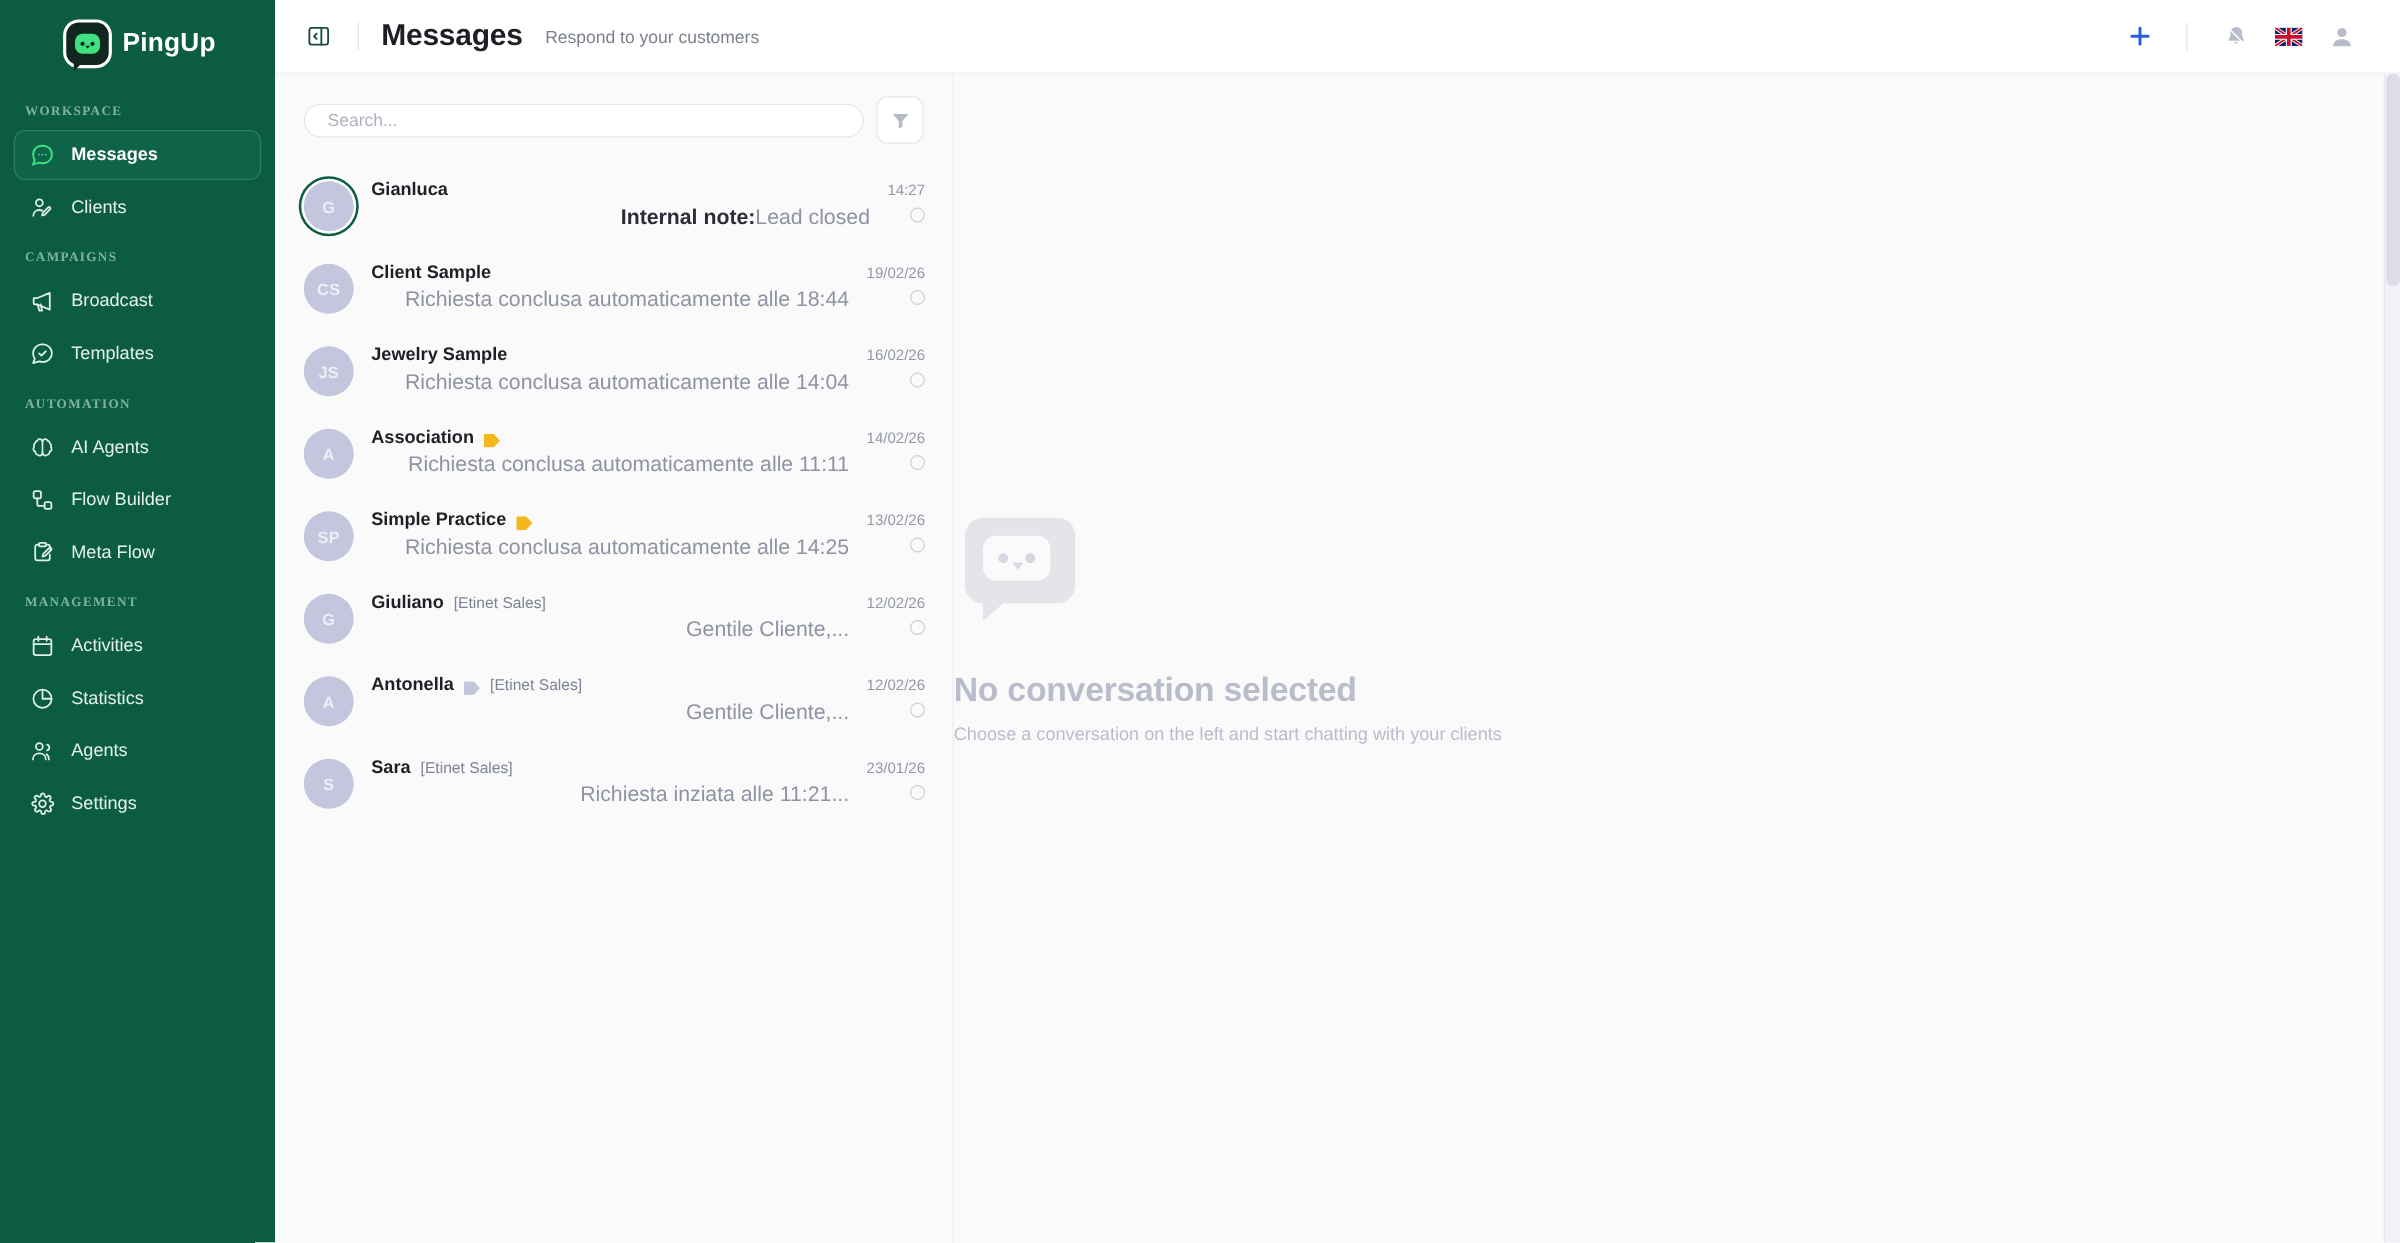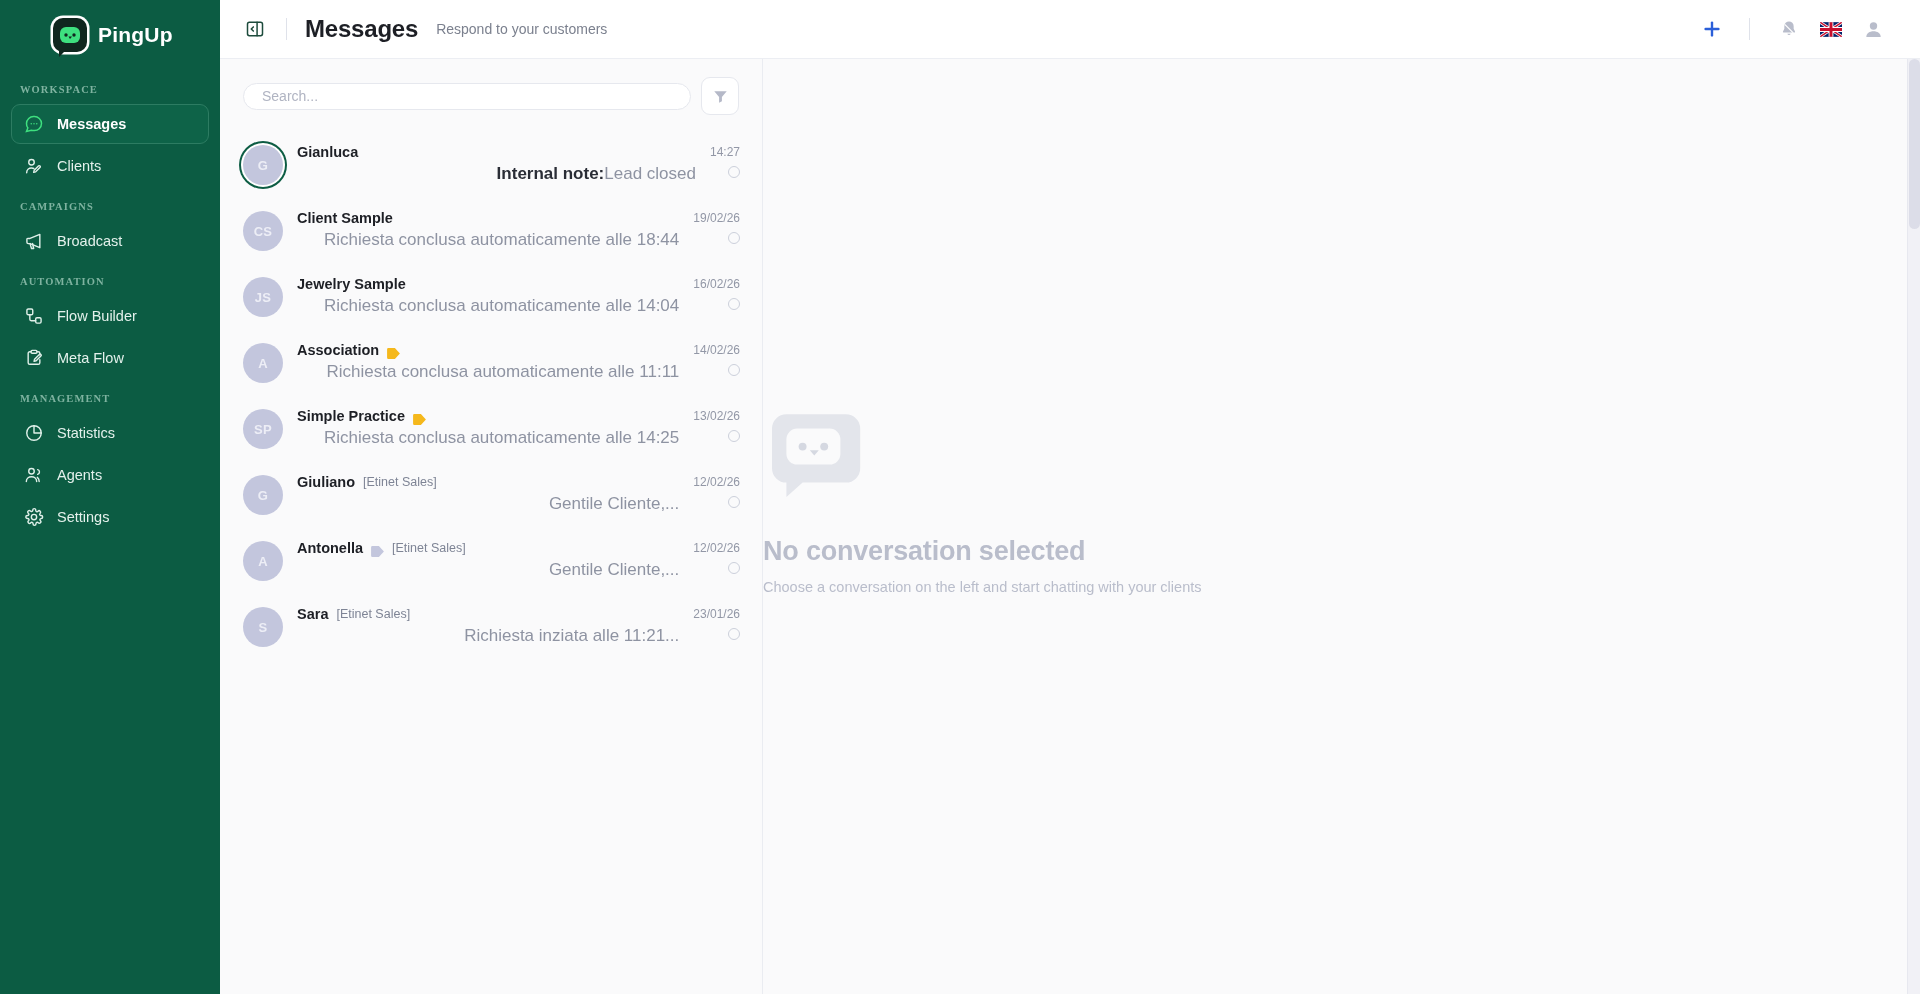--- a/index.html
+++ b/index.html
@@ -186,22 +186,41 @@
     <div class="nav-section">CAMPAIGNS</div>
     <div class="nav-item">
       <span class="ico">
         <svg width="20" height="20" viewBox="0 0 24 24" fill="none" stroke="#dff0e9" stroke-width="1.7" stroke-linecap="round" stroke-linejoin="round">
           <path d="M3.5 9.5v4a1.6 1.6 0 0 0 1.6 1.6h2.1L19 20V4L7.2 8.9H5.1A1.6 1.6 0 0 0 3.5 9.5Z"></path>
           <path d="M7.2 15.1 9 21h2.6l-1.3-5.9"></path>
         </svg>
       </span>
       <span>Broadcast</span>
     </div>
+    <div class="nav-item">
+      <span class="ico">
+        <svg width="20" height="20" viewBox="0 0 24 24" fill="none" stroke="#dff0e9" stroke-width="1.7" stroke-linecap="round" stroke-linejoin="round">
+          <path d="M21 11.5a8.4 8.4 0 0 1-9 8.4 9.6 9.6 0 0 1-3.3-.5L3 21l1.6-4.3A8.3 8.3 0 0 1 3 11.5a8.4 8.4 0 0 1 9-8.4 8.4 8.4 0 0 1 9 8.4Z"></path>
+          <path d="M8.8 11.6 11 13.8l4.2-4.2"></path>
+        </svg>
+      </span>
+      <span>Templates</span>
+    </div>
 
     <div class="nav-section">AUTOMATION</div>
+    <div class="nav-item">
+      <span class="ico">
+        <svg width="20" height="20" viewBox="0 0 24 24" fill="none" stroke="#dff0e9" stroke-width="1.6" stroke-linecap="round" stroke-linejoin="round">
+          <path d="M12 5.2v13.6"></path>
+          <path d="M12 6.2A2.6 2.6 0 0 0 7 5.6 2.4 2.4 0 0 0 5 8a2.5 2.5 0 0 0-1 3.6A2.6 2.6 0 0 0 5.2 16a2.5 2.5 0 0 0 2.4 3 2.6 2.6 0 0 0 4.4-1.6"></path>
+          <path d="M12 6.2A2.6 2.6 0 0 1 17 5.6 2.4 2.4 0 0 1 19 8a2.5 2.5 0 0 1 1 3.6A2.6 2.6 0 0 1 18.8 16a2.5 2.5 0 0 1-2.4 3 2.6 2.6 0 0 1-4.4-1.6"></path>
+        </svg>
+      </span>
+      <span>AI Agents</span>
+    </div>
     <div class="nav-item">
       <span class="ico">
         <svg width="20" height="20" viewBox="0 0 24 24" fill="none" stroke="#dff0e9" stroke-width="1.7" stroke-linecap="round" stroke-linejoin="round">
           <rect x="3.5" y="3.5" width="7" height="7" rx="1.6"></rect>
           <rect x="14" y="14" width="6.5" height="6.5" rx="1.6"></rect>
           <path d="M7 10.5V16a1.6 1.6 0 0 0 1.6 1.6H14"></path>
         </svg>
       </span>
       <span>Flow Builder</span>
     </div>
@@ -211,20 +230,31 @@
           <path d="M15.5 4.5h1.6A1.9 1.9 0 0 1 19 6.4v2"></path>
           <path d="M19 14v3.6a1.9 1.9 0 0 1-1.9 1.9H6.9A1.9 1.9 0 0 1 5 17.6V6.4a1.9 1.9 0 0 1 1.9-1.9h1.6"></path>
           <rect x="8.5" y="2.8" width="7" height="3.4" rx="1.2"></rect>
           <path d="M20.3 9.6 14.6 15.3l-2.5.6.6-2.5 5.7-5.7a1.3 1.3 0 0 1 1.9 1.9Z"></path>
         </svg>
       </span>
       <span>Meta Flow</span>
     </div>
 
     <div class="nav-section">MANAGEMENT</div>
+    <div class="nav-item">
+      <span class="ico">
+        <svg width="20" height="20" viewBox="0 0 24 24" fill="none" stroke="#dff0e9" stroke-width="1.7" stroke-linecap="round" stroke-linejoin="round">
+          <rect x="3.5" y="5.2" width="17" height="15.3" rx="2.2"></rect>
+          <path d="M3.5 10h17"></path>
+            <path d="M8 2.8v4"></path>
+            <path d="M16 2.8v4"></path>
+        </svg>
+      </span>
+      <span>Activities</span>
+    </div>
     <div class="nav-item">
       <span class="ico">
         <svg width="20" height="20" viewBox="0 0 24 24" fill="none" stroke="#dff0e9" stroke-width="1.7" stroke-linecap="round" stroke-linejoin="round">
           <path d="M12 3.3a8.7 8.7 0 1 0 8.7 8.7"></path>
           <path d="M12 3.3v8.7h8.7A8.7 8.7 0 0 0 12 3.3Z"></path>
         </svg>
       </span>
       <span>Statistics</span>
     </div>
     <div class="nav-item">

